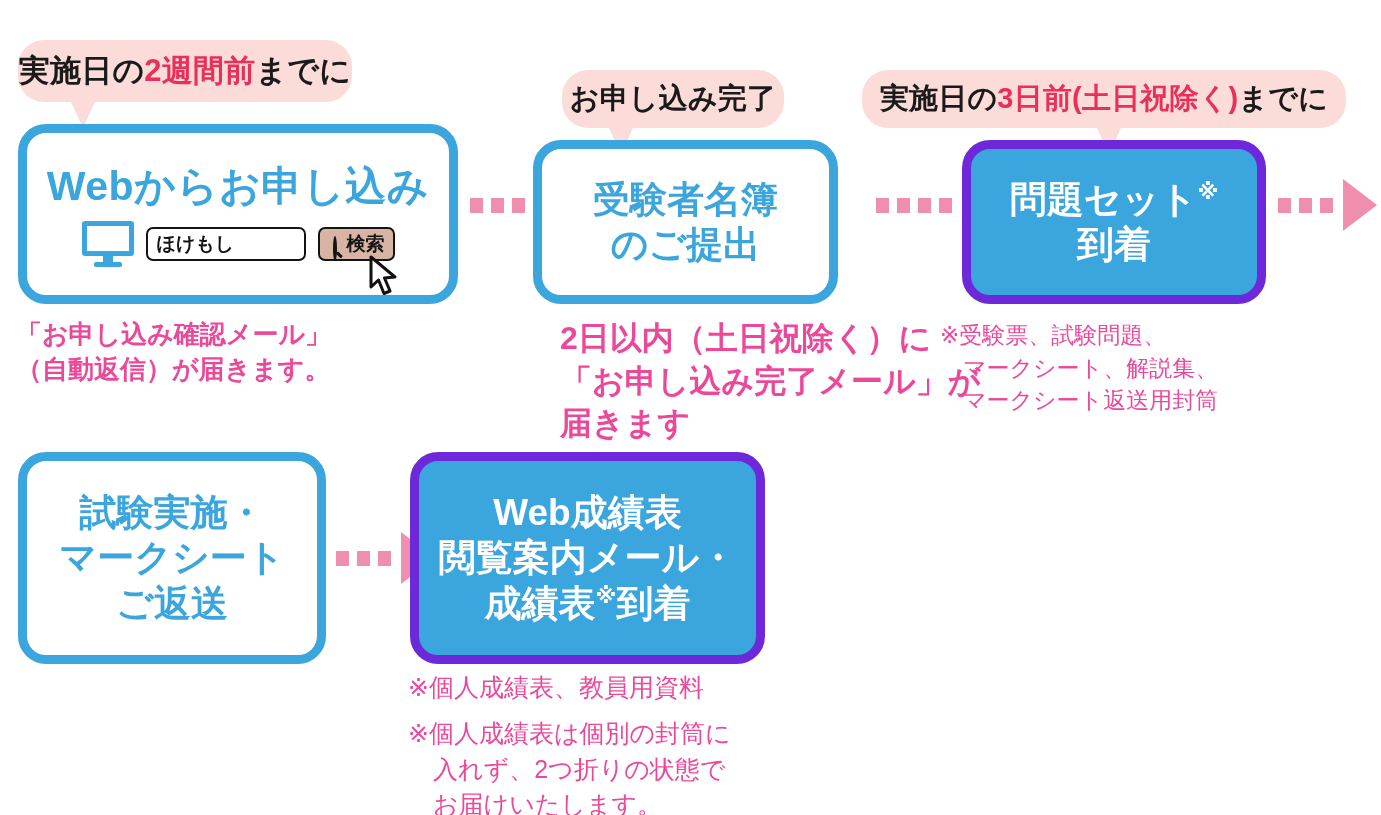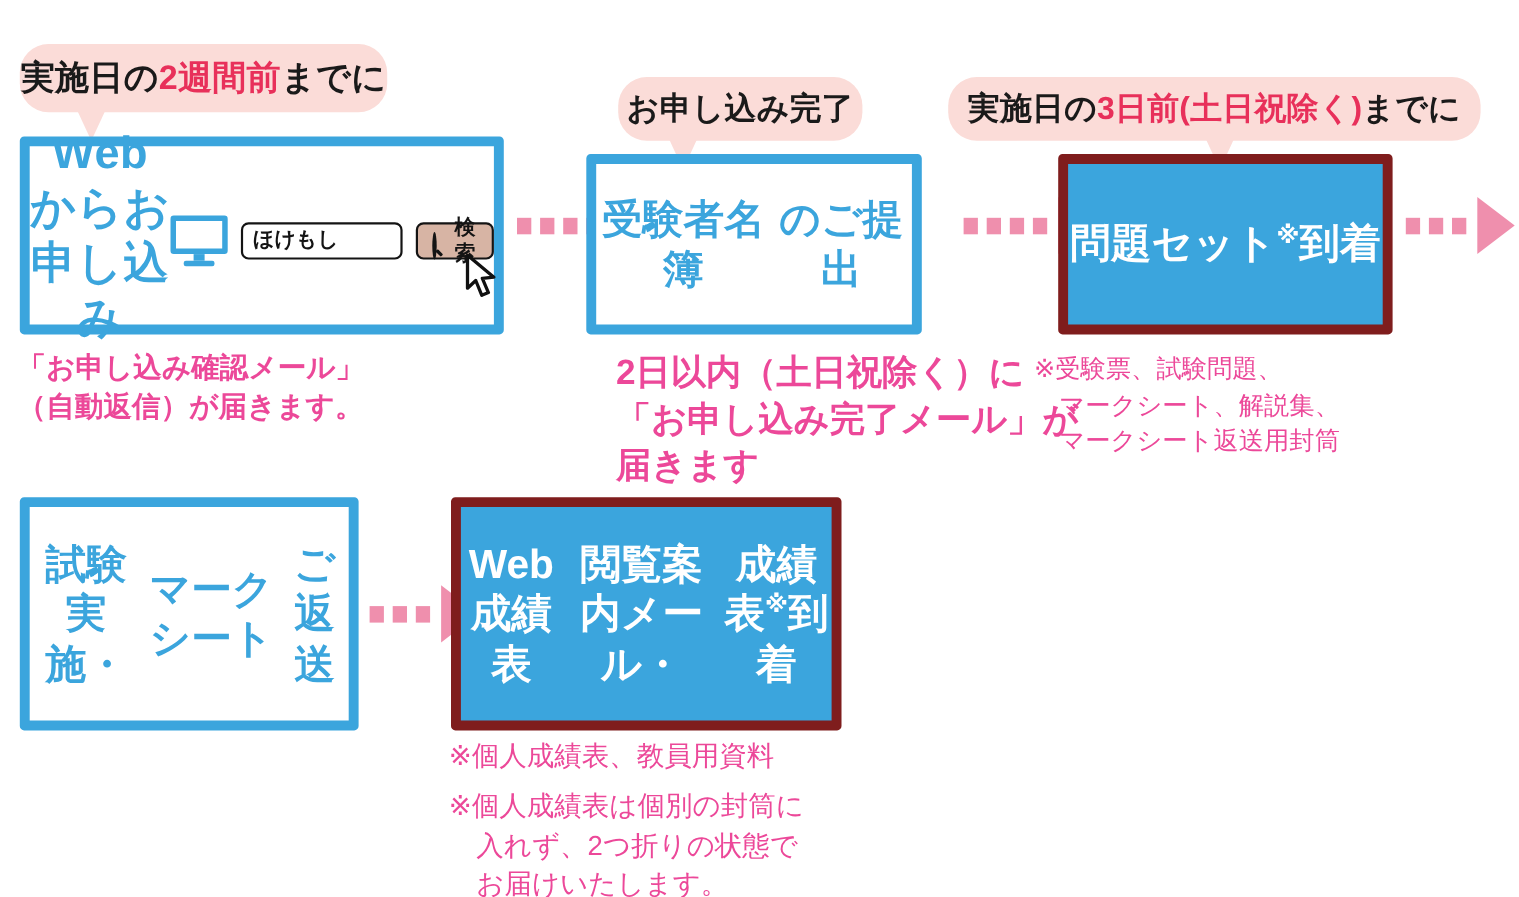--- a/index.html
+++ b/index.html
@@ -43,37 +43,37 @@
     height: 0;
     border-left: 13px solid transparent;
     border-right: 13px solid transparent;
     border-top: 28px solid #fbdcd8;
   }
 
   
   .box {
     position: absolute;
     box-sizing: border-box;
-    border-radius: 4px;
-    display: flex;
-    flex-direction: row;
+    border-radius: 28px;
+    display: flex;
+    flex-direction: column;
     align-items: center;
     justify-content: center;
     text-align: center;
     line-height: 1.22;
     font-weight: 700;
   }
   .box.outline {
     background: #ffffff;
     border: 9px solid #3ba5dd;
     color: #3ba5dd;
   }
   .box.filled {
     background: #3ba5dd;
-    border: 9px solid #7f1d1d;
+    border: 9px solid #6d28d9;
     color: #ffffff;
     justify-content: center;
   }
   .box .sup {
     font-size: 0.58em;
     vertical-align: super;
     line-height: 1;
   }
 
   

